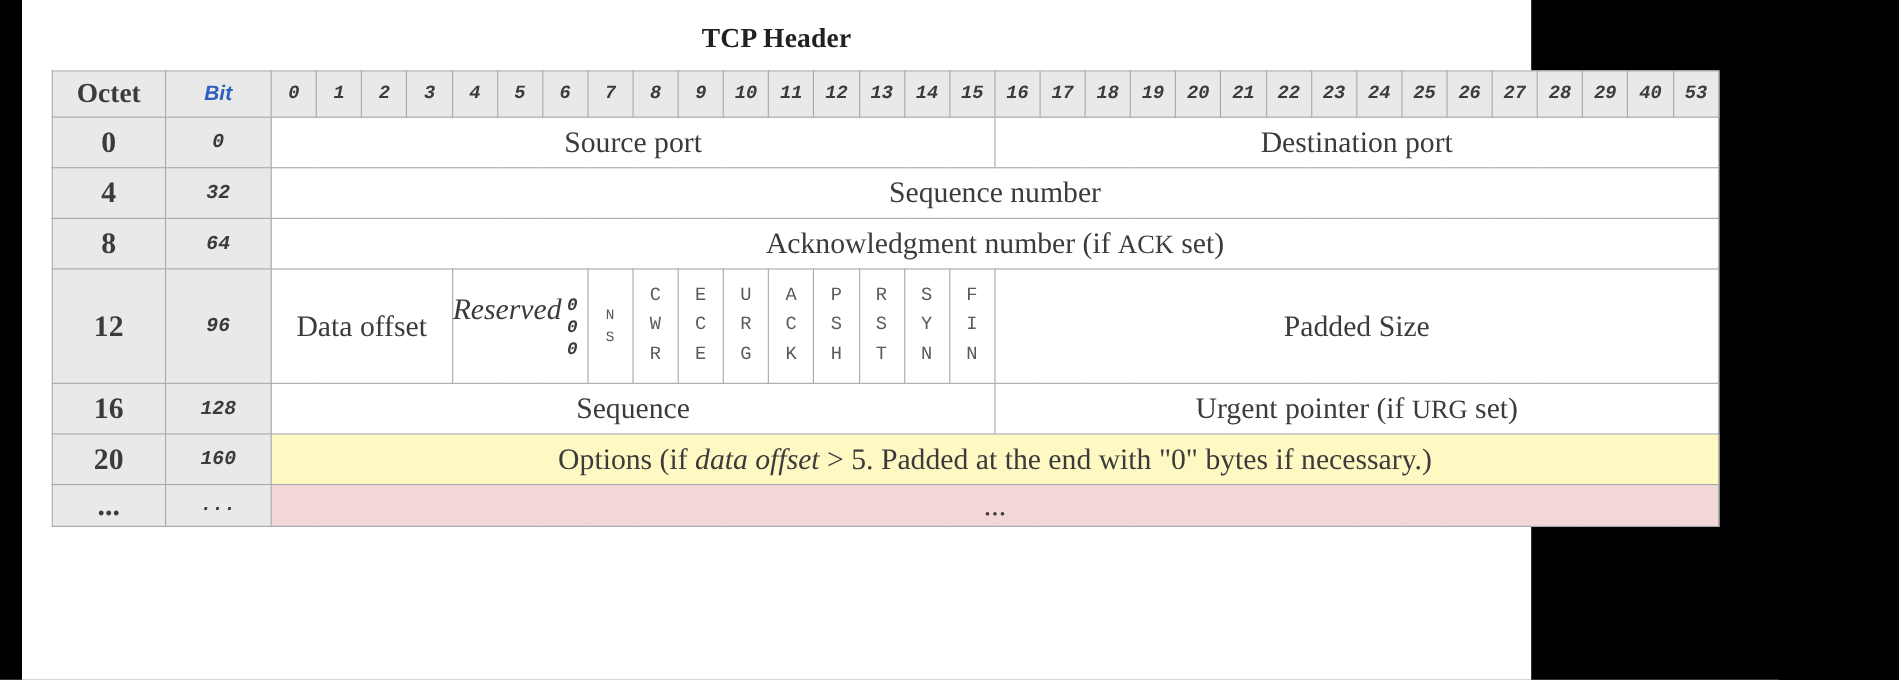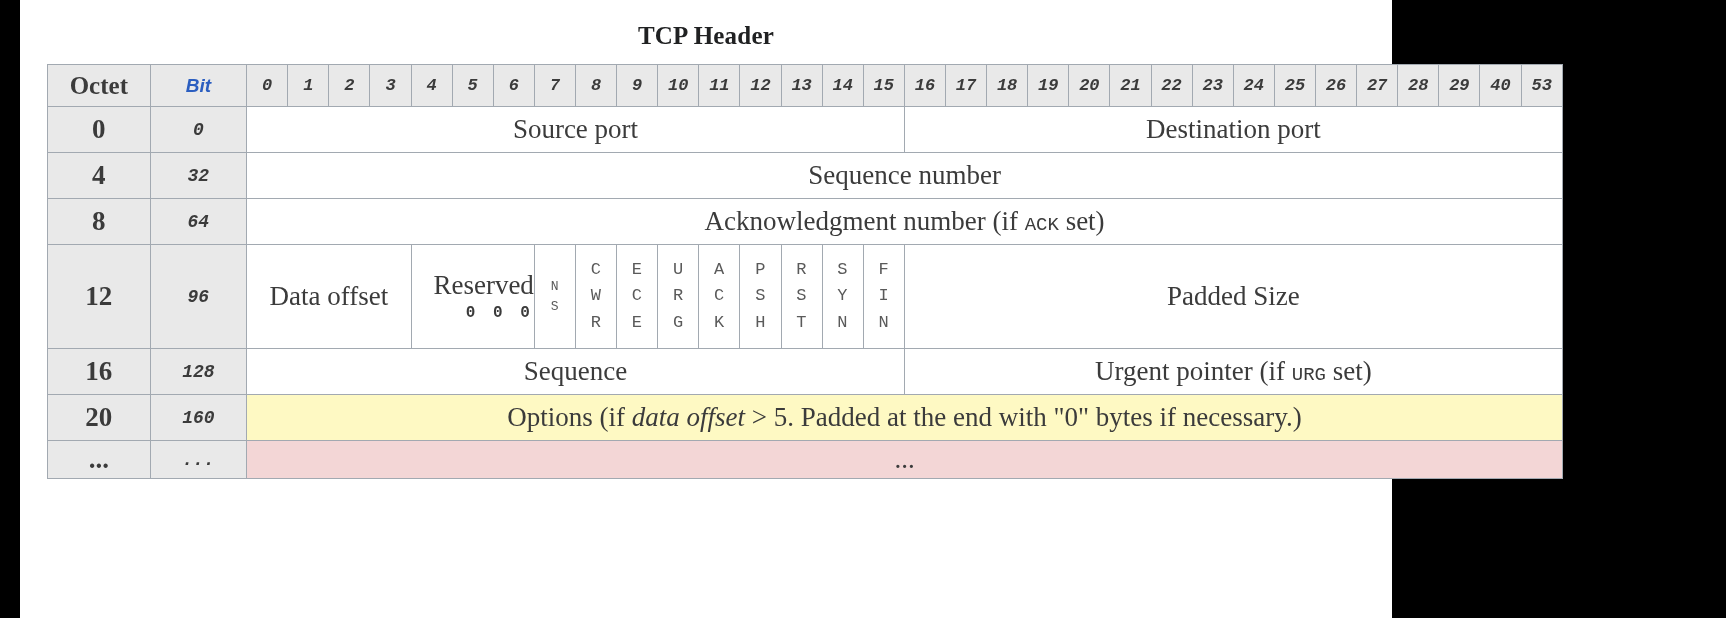--- a/index.html
+++ b/index.html
@@ -100,38 +100,39 @@
     font-style: italic;
     color: #3b3b3b;
   }
   .fieldtxt {
     font-family: "Liberation Serif", serif;
     font-size: 27px;
     color: #3b3b3b;
     line-height: 1.15;
   }
   .smallcaps {
-    font-family: Liberation Mono, monospace;
-    font-size: 19px;
+    font-family: Liberation Serif, serif;
+    font-size: 24px;
     color: #3b3b3b;
   }
   .flagcell {
     font-family: "Liberation Mono", monospace;
     font-size: 17px;
     color: #5a5a5a;
     line-height: 1.55;
     letter-spacing: 0.5px;
   }
   .flagcell.ns { font-size: 13px; line-height: 1.5; }
   .reserved-wrap {
     display: flex;
-    flex-direction: column;
-    align-items: flex-end;
+    flex-direction: row;
+    align-items: flex-start;
     justify-content: center;
     line-height: 1.25;
+    font-style: italic;
   }
   .reserved-zeros {
     font-family: "Liberation Mono", monospace;
     font-size: 16px;
     font-weight: bold;
     letter-spacing: 4px;
     color: #3b3b3b;
     margin-top: 2px;
   }
   .options-row td.optcell { background: #fef9c3; }

